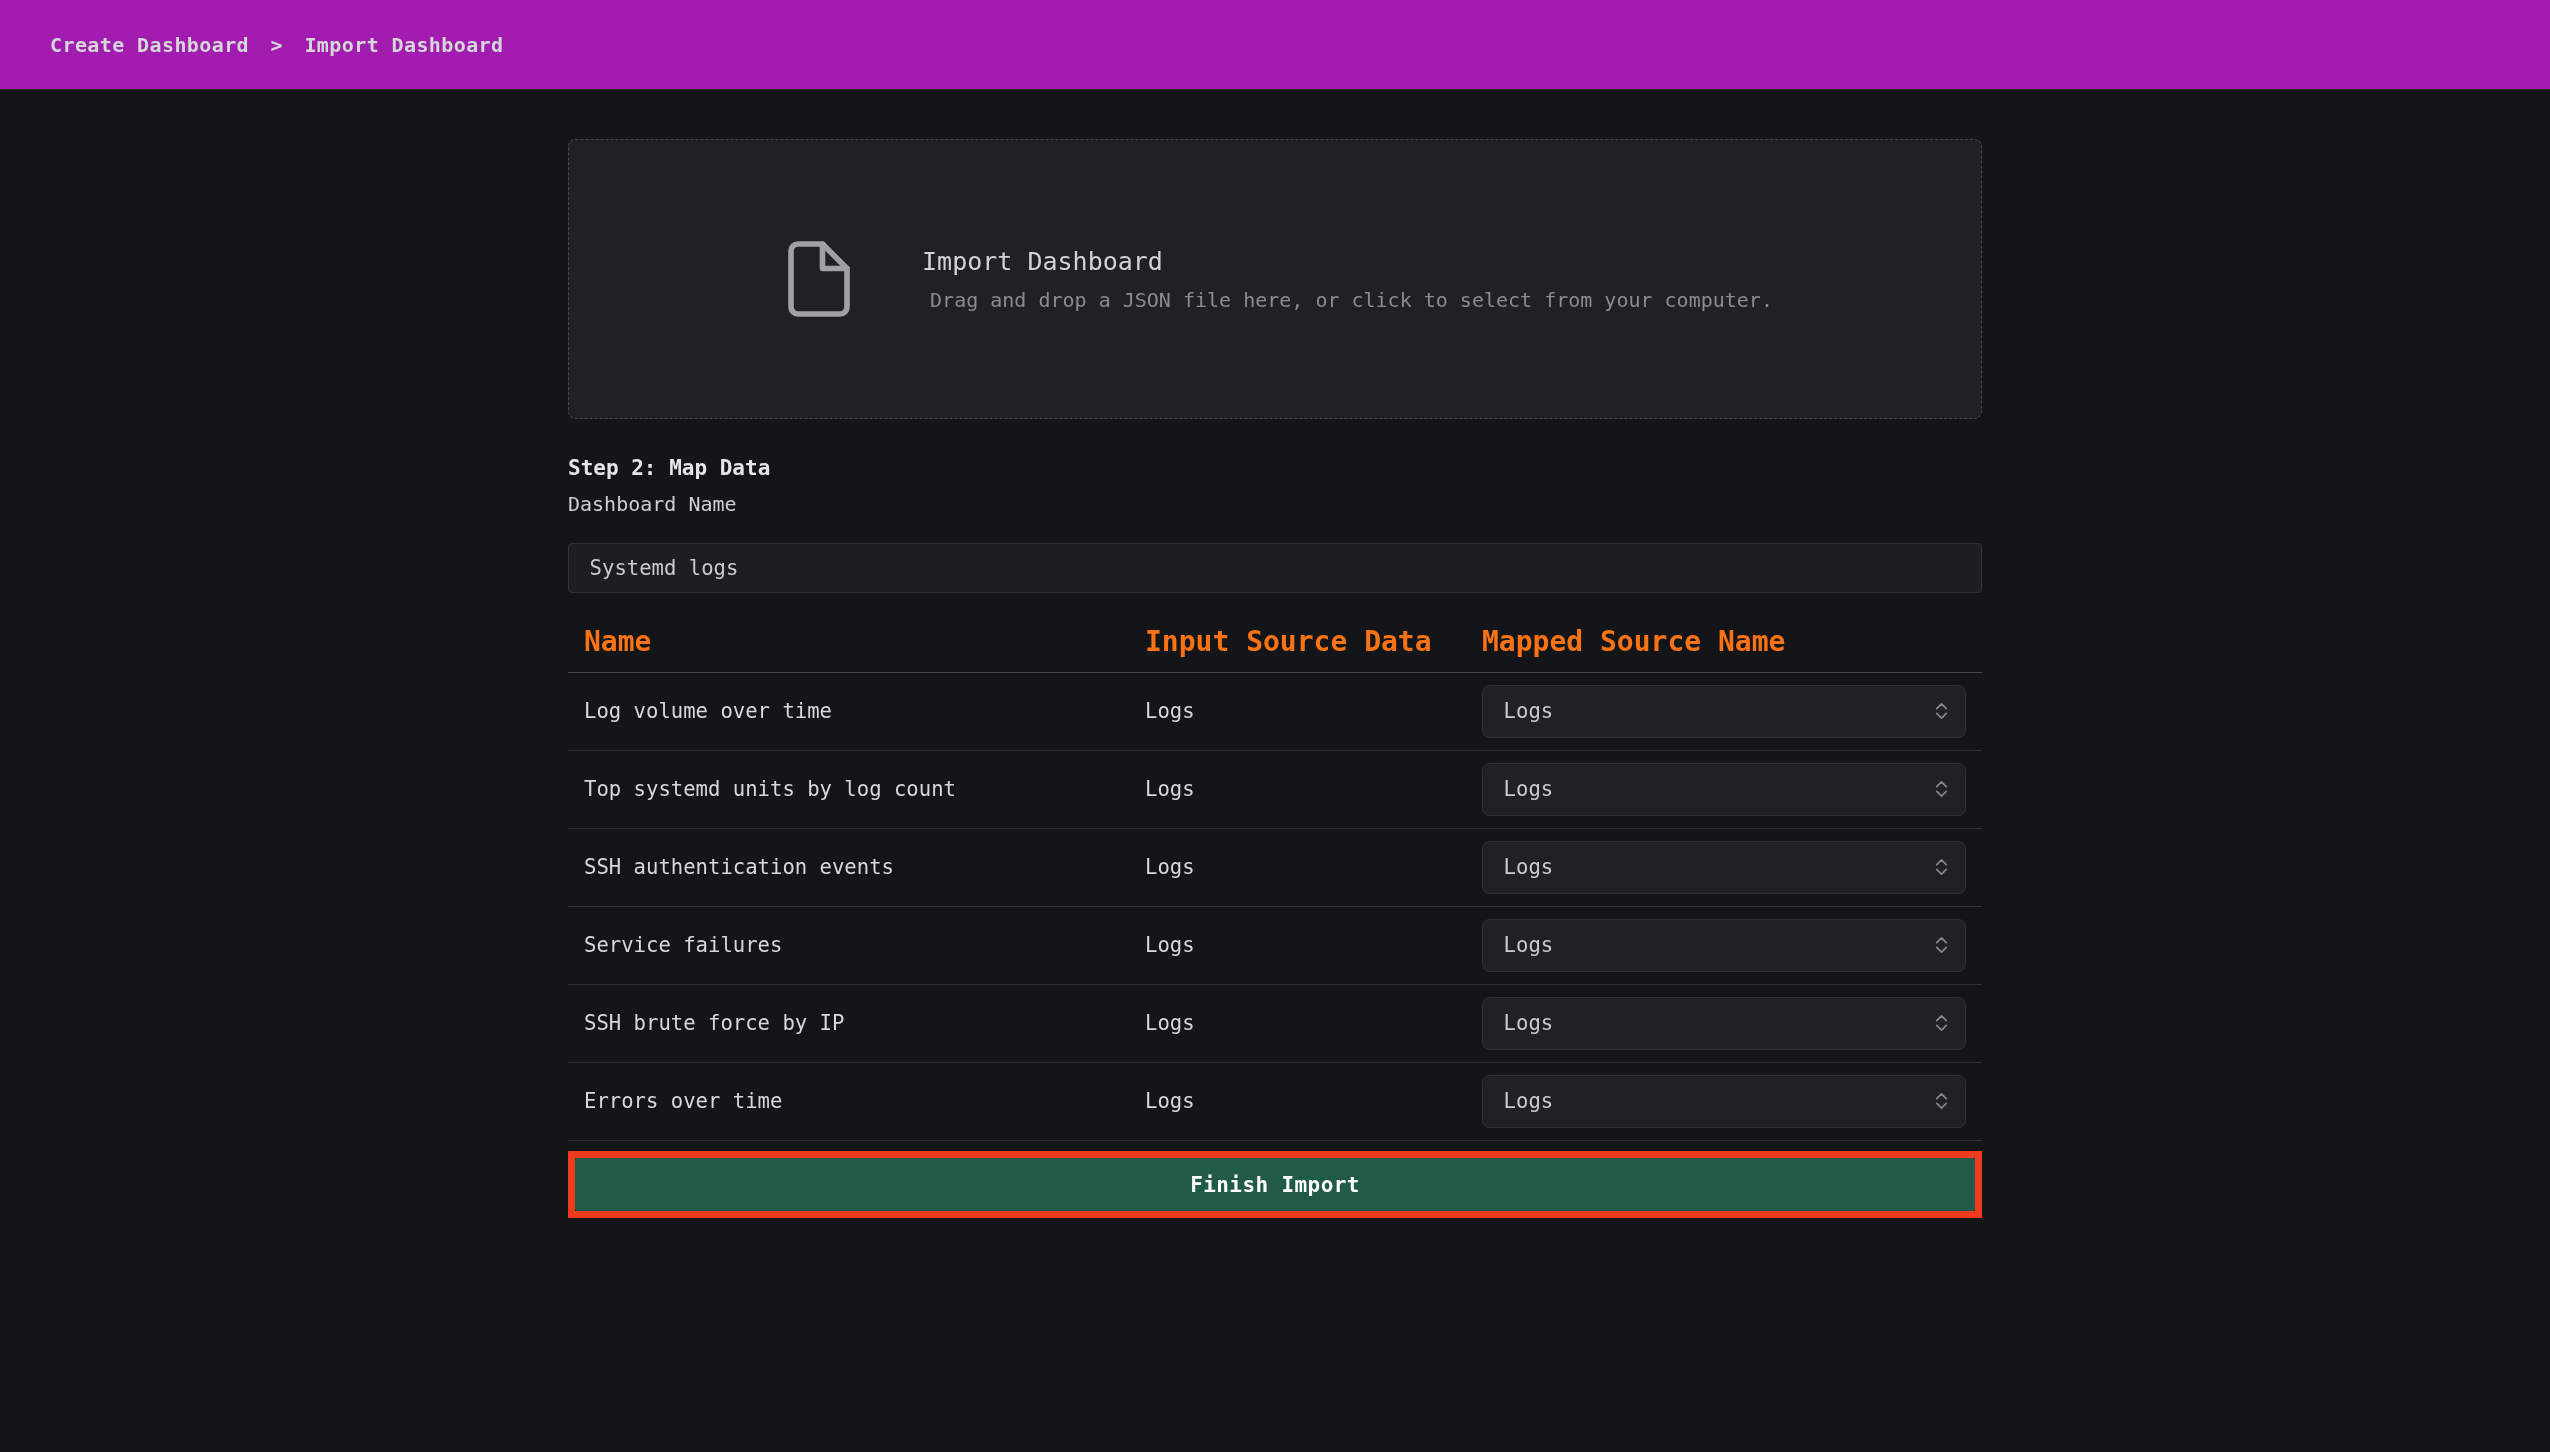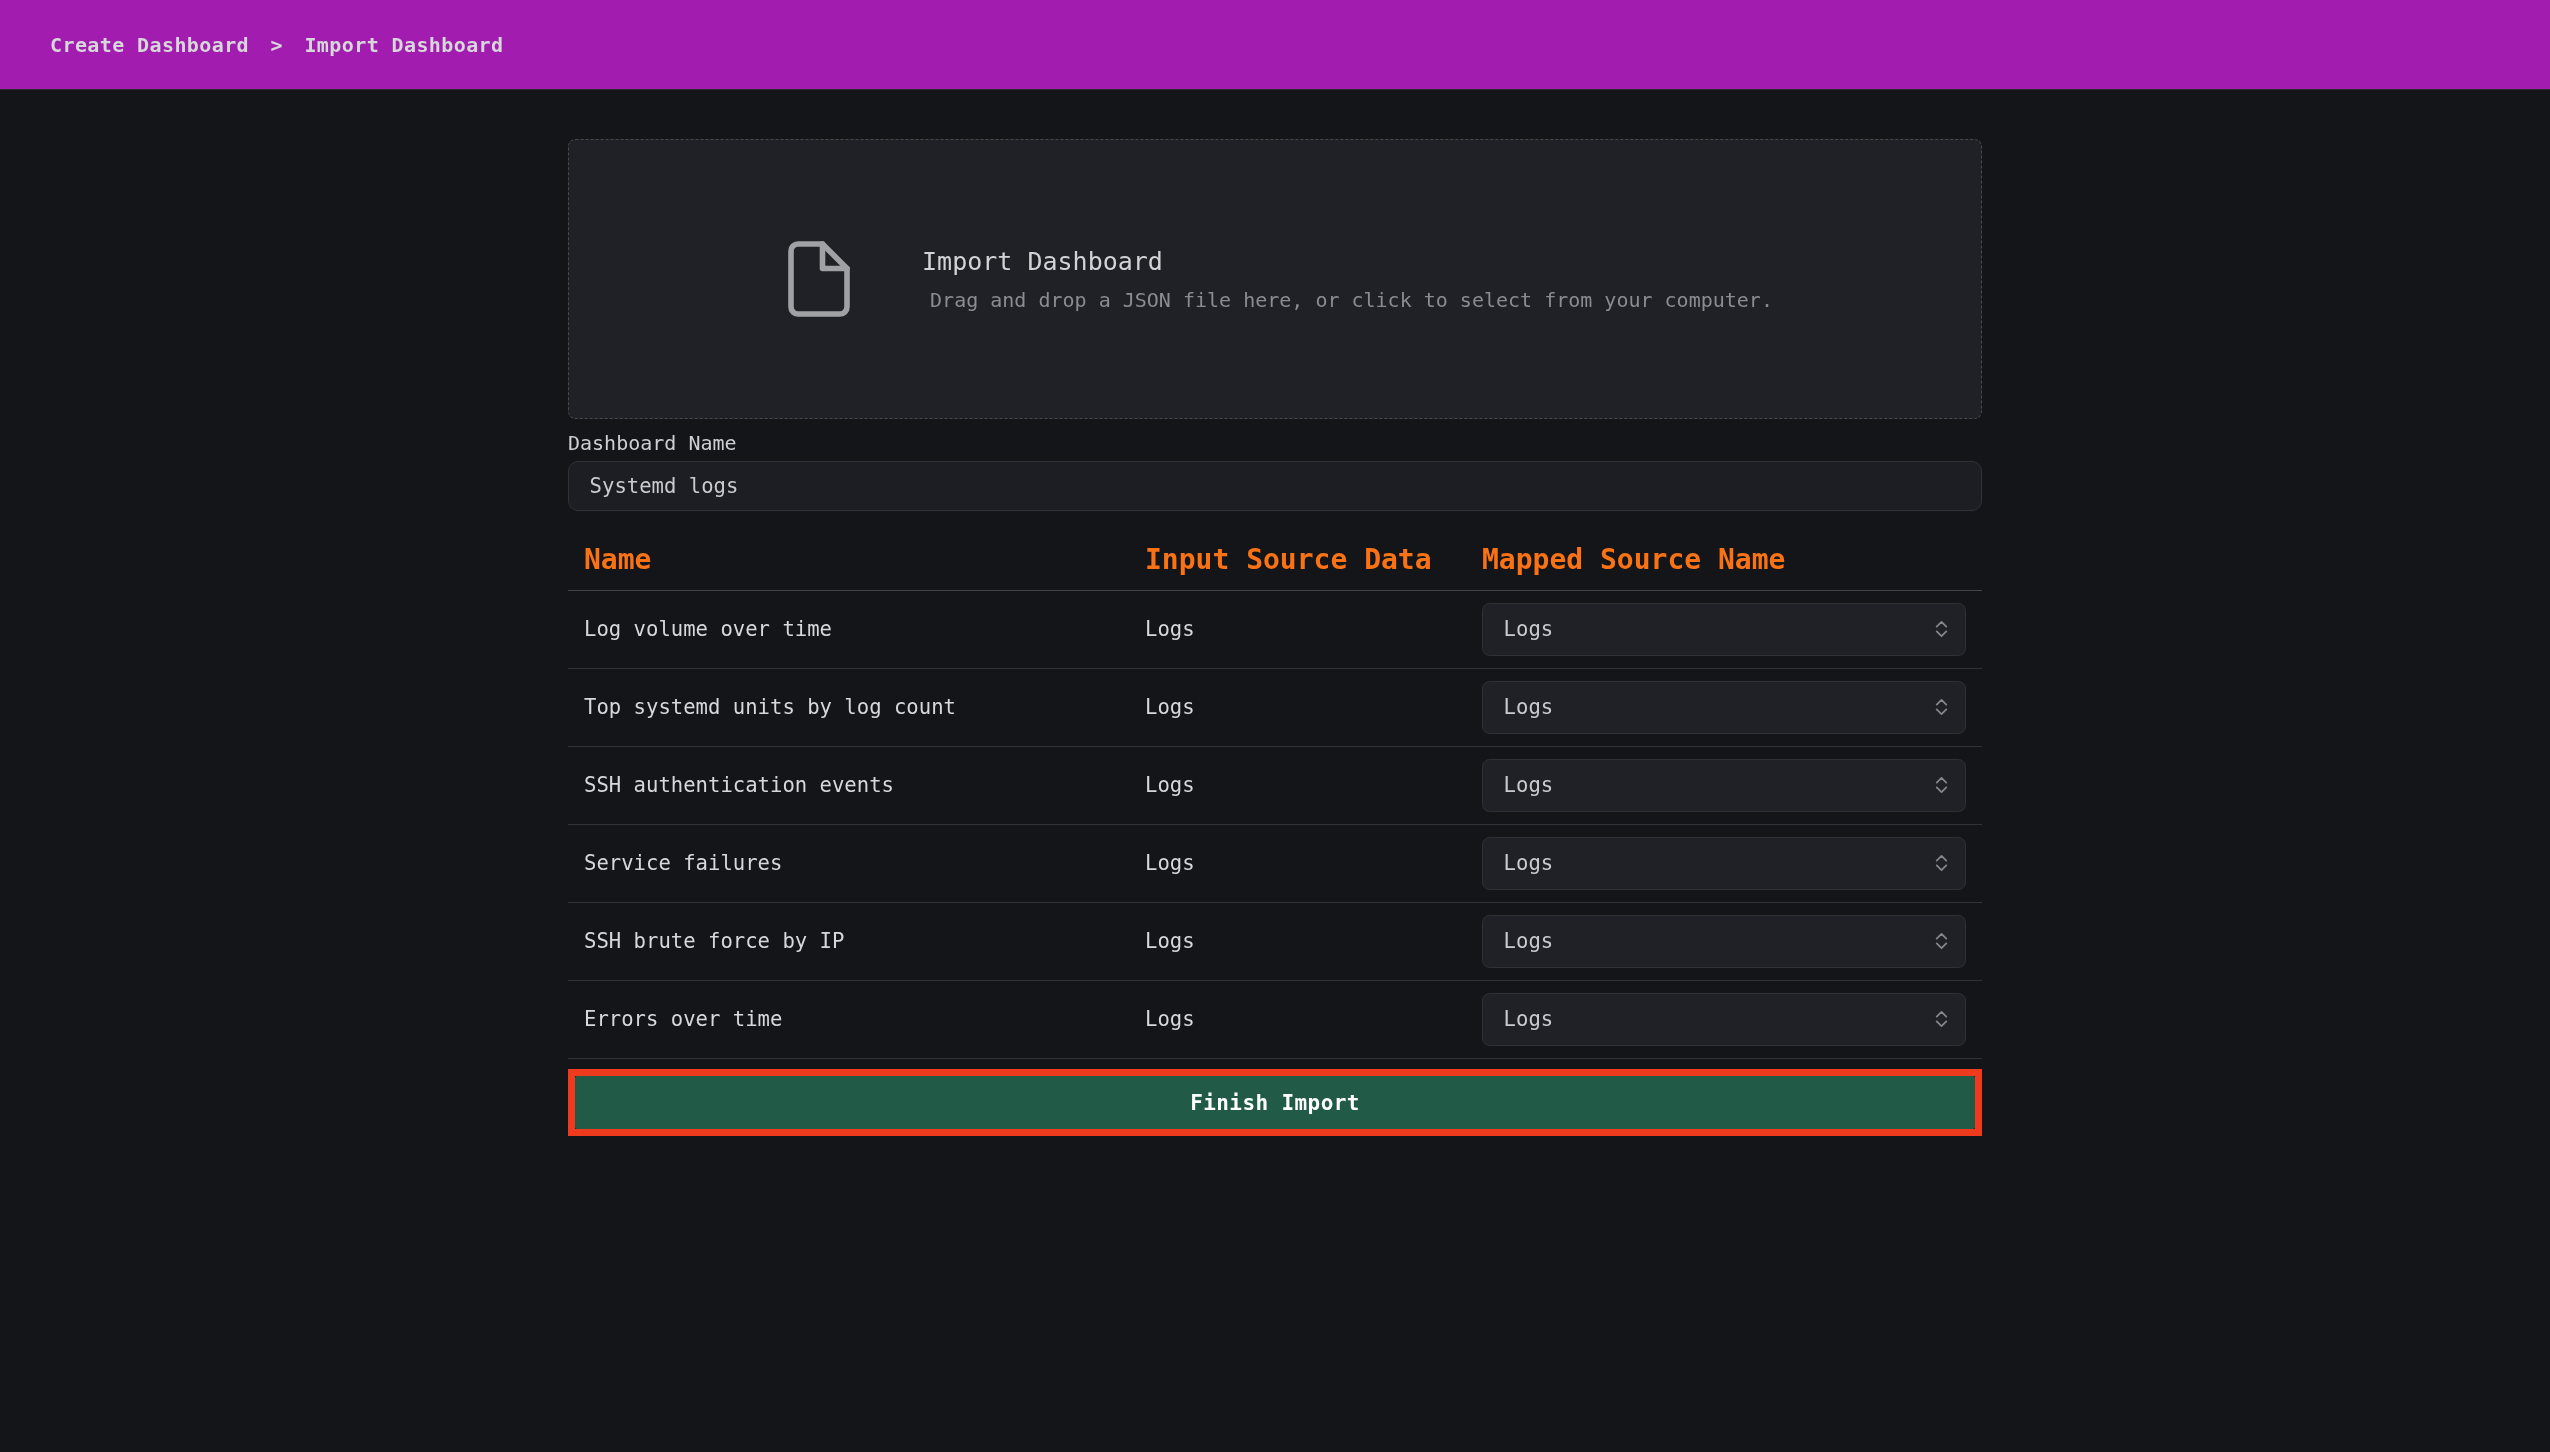--- a/index.html
+++ b/index.html
@@ -39,25 +39,25 @@
     margin-top: 37px;
     font-size: 21px; font-weight: 700; color: #e5e6e8;
   }
   .field-label {
     display: block;
     margin-top: 12px;
     font-size: 20px; color: #cdcfd2;
   }
   .text-input {
     display: block;
-    margin-top: 6px;
+    margin-top: 27px;
     width: 100%; height: 50px;
     background: #1c1e23;
     border: 0.8px solid #2f3238;
-    border-radius: 10px;
+    border-radius: 4px;
     padding: 0 20.6px;
     font-family: "DejaVu Sans Mono", "Liberation Mono", monospace;
     font-size: 20.6px; color: #c9cbce;
     outline: none;
   }
   
   .thead {
     display: flex;
     padding: 32px 0 13.7px 0;
     border-bottom: 1.5px solid #42454b;
@@ -116,20 +116,21 @@
     <svg width="84" height="84" viewBox="0 0 24 24" fill="none" stroke="#9fa1a5" stroke-width="1.6" stroke-linecap="round" stroke-linejoin="round">
       <path d="M13 2H6a2 2 0 0 0-2 2v16a2 2 0 0 0 2 2h12a2 2 0 0 0 2-2V9z"></path>
       <polyline points="13 2 13 9 20 9"></polyline>
     </svg>
     <div class="dz-text">
       <div class="dz-title">Import Dashboard</div>
       <div class="dz-sub">Drag and drop a JSON file here, or click to select from your computer.</div>
     </div>
   </div>
 
+  <h2 class="step">Step 2: Map Data</h2>
 
   <label class="field-label">Dashboard Name</label>
   <input class="text-input" type="text" value="Systemd logs" style="">
 
   <div class="table">
     <div class="thead">
       <div class="c-name">Name</div>
       <div class="c-src">Input Source Data</div>
       <div class="c-map">Mapped Source Name</div>
     </div>

